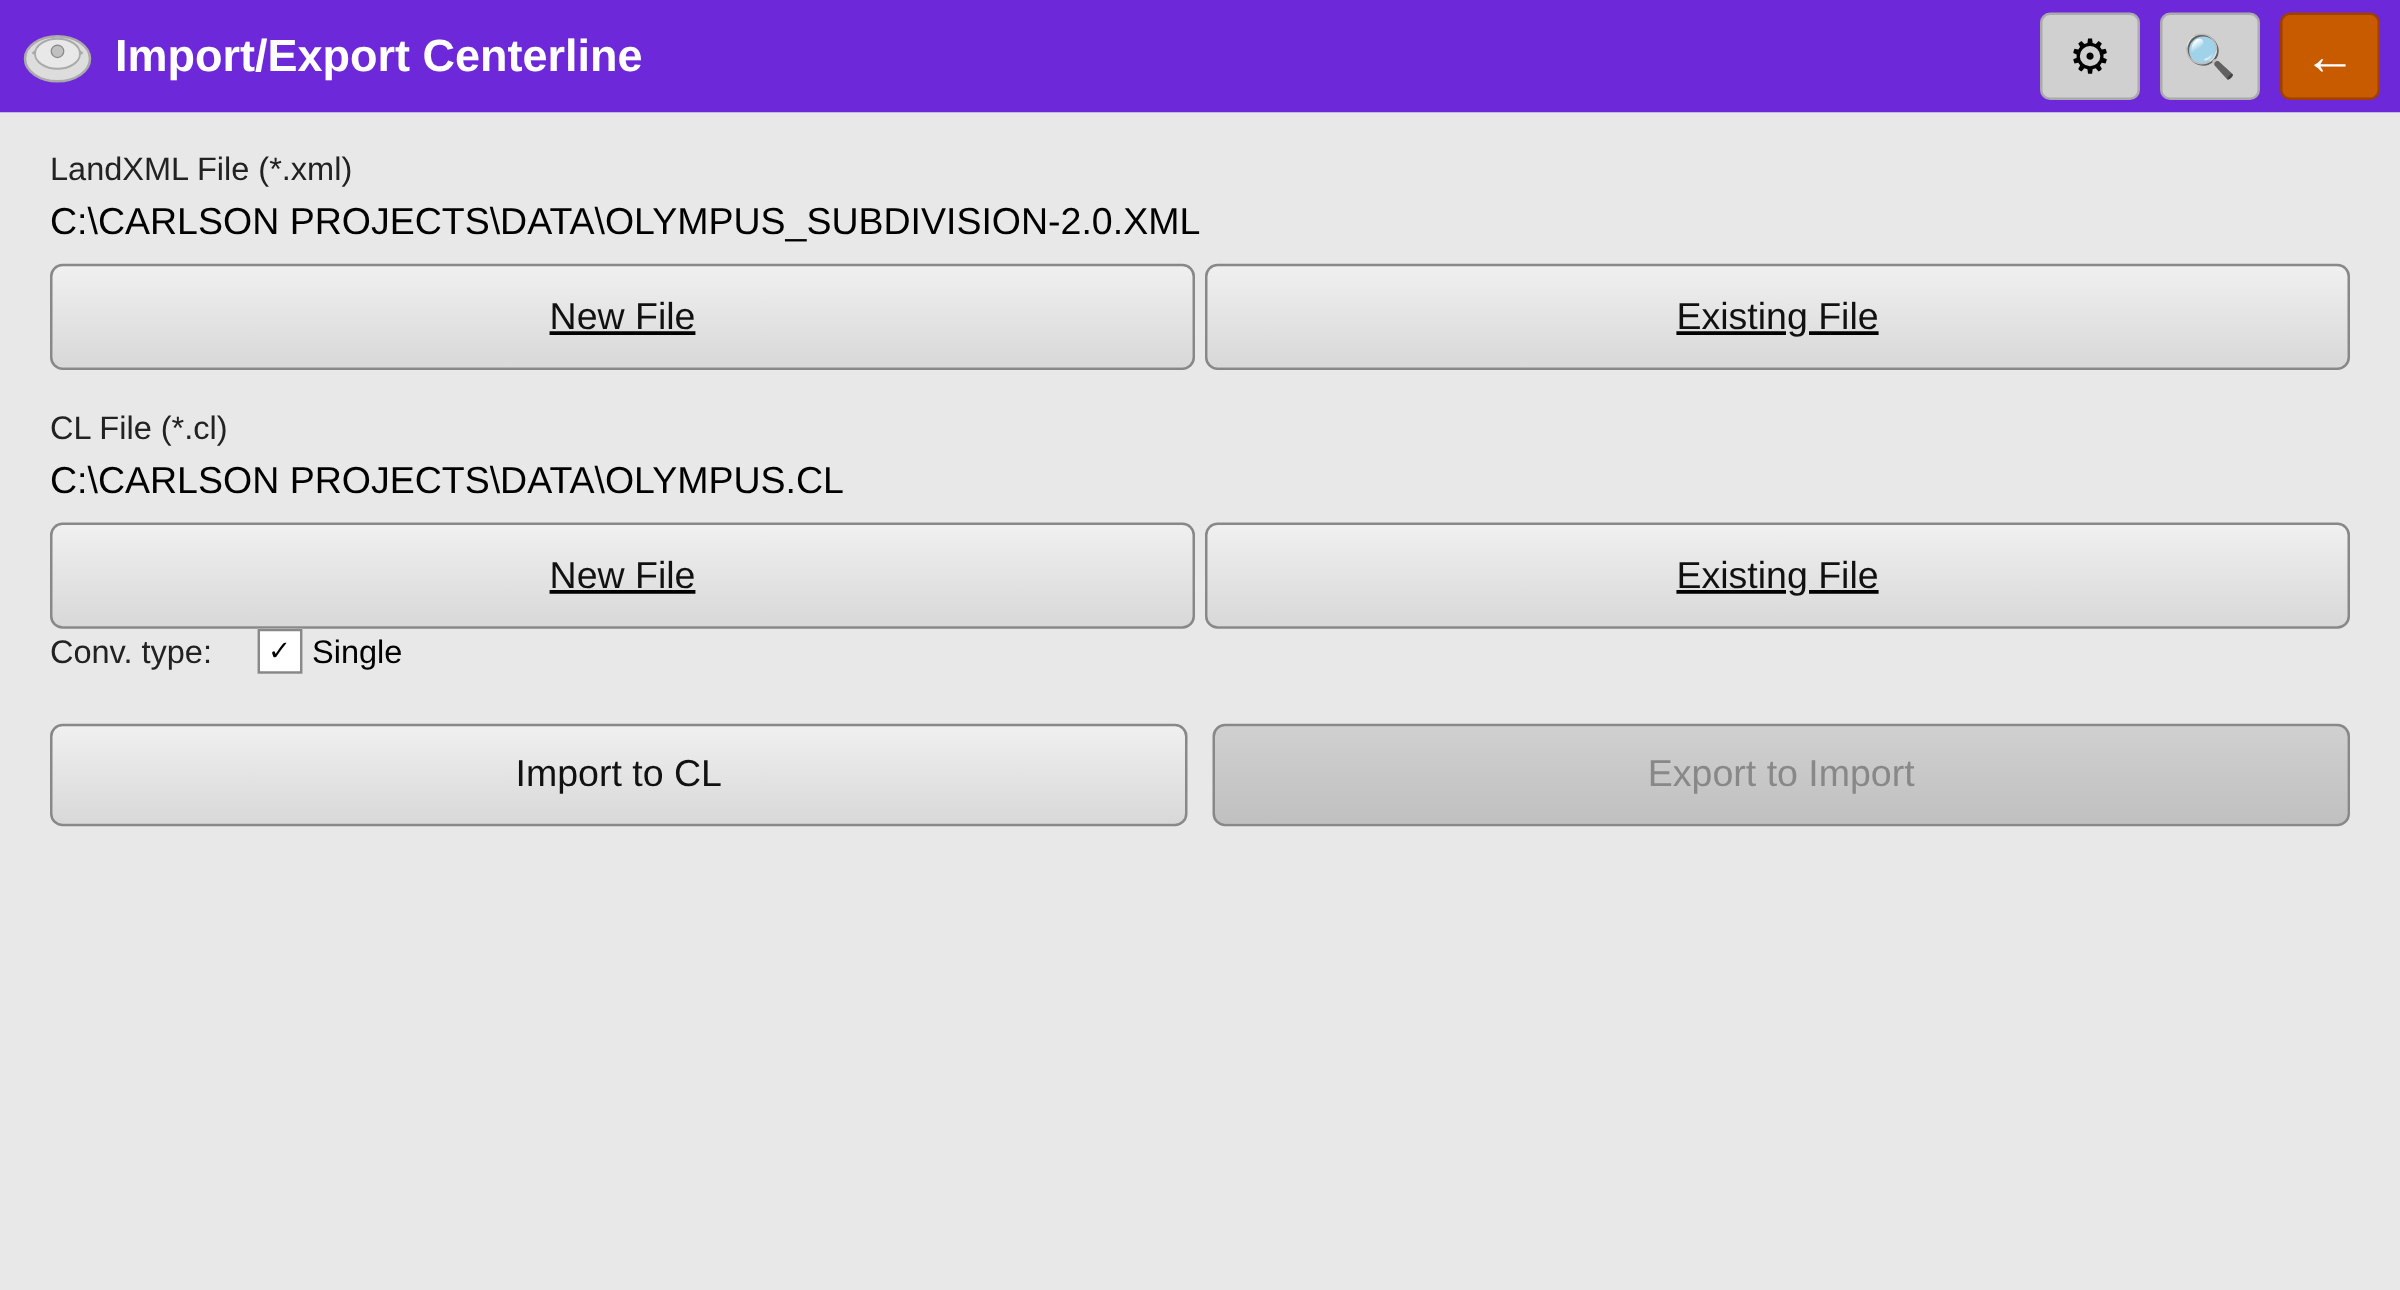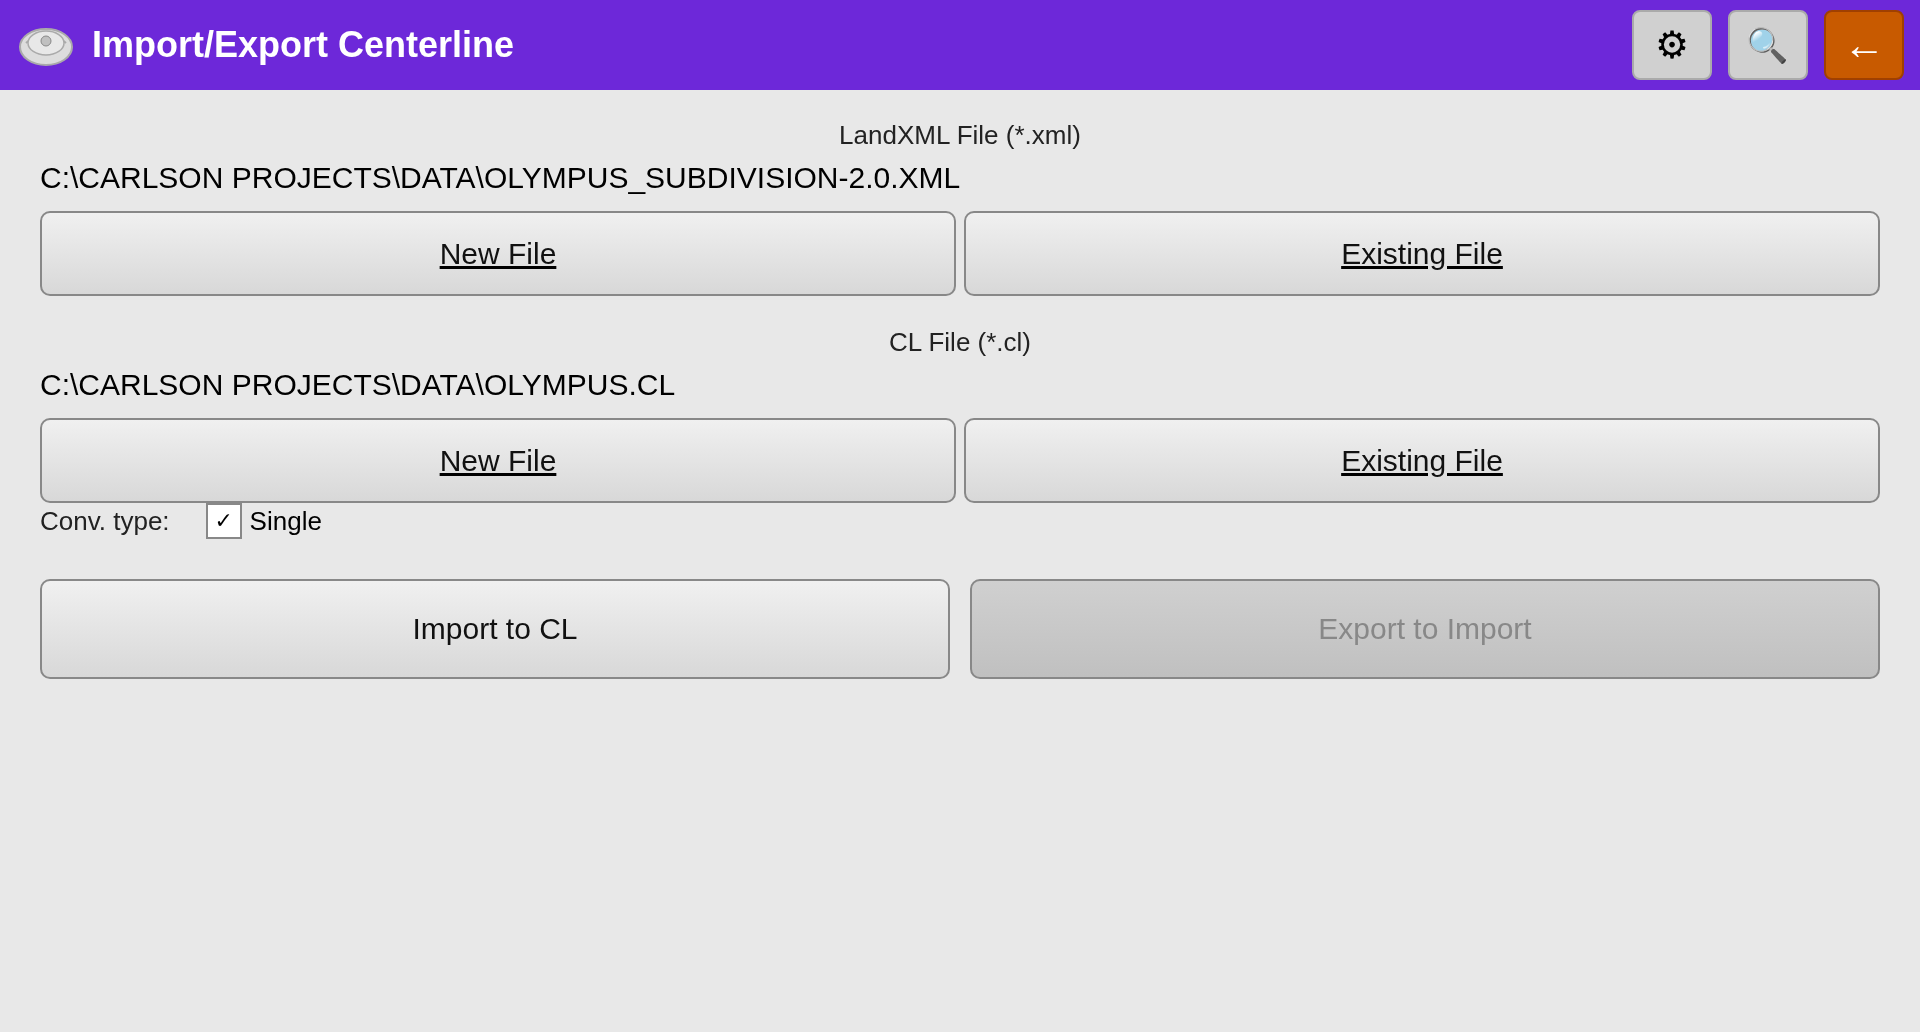--- a/index.html
+++ b/index.html
@@ -49,21 +49,20 @@
       font-size: 40px;
     }
     .content {
       padding: 30px 40px;
       background: #e8e8e8;
     }
     .section-label {
       font-size: 26px;
       color: #222;
       margin-bottom: 10px;
-      text-align: center;
     }
     .file-path {
       font-size: 30px;
       color: #000000;
       font-weight: 400;
       margin-bottom: 16px;
     }
     .btn-row {
       display: flex;
       gap: 8px;
@@ -139,21 +138,21 @@
       font-size: 22px;
       cursor: pointer;
     }
     .bottom-btn-row {
       display: flex;
       gap: 20px;
       margin-top: 10px;
     }
     .action-btn {
       flex: 1;
-      height: 100px;
+      height: 82px;
       background: linear-gradient(to bottom, #f0f0f0, #d8d8d8);
       border: 2px solid #888;
       border-radius: 10px;
       font-size: 30px;
       cursor: pointer;
       color: #111;
     }
     .action-btn.disabled {
       background: linear-gradient(to bottom, #d0d0d0, #c0c0c0);
       color: #888;

